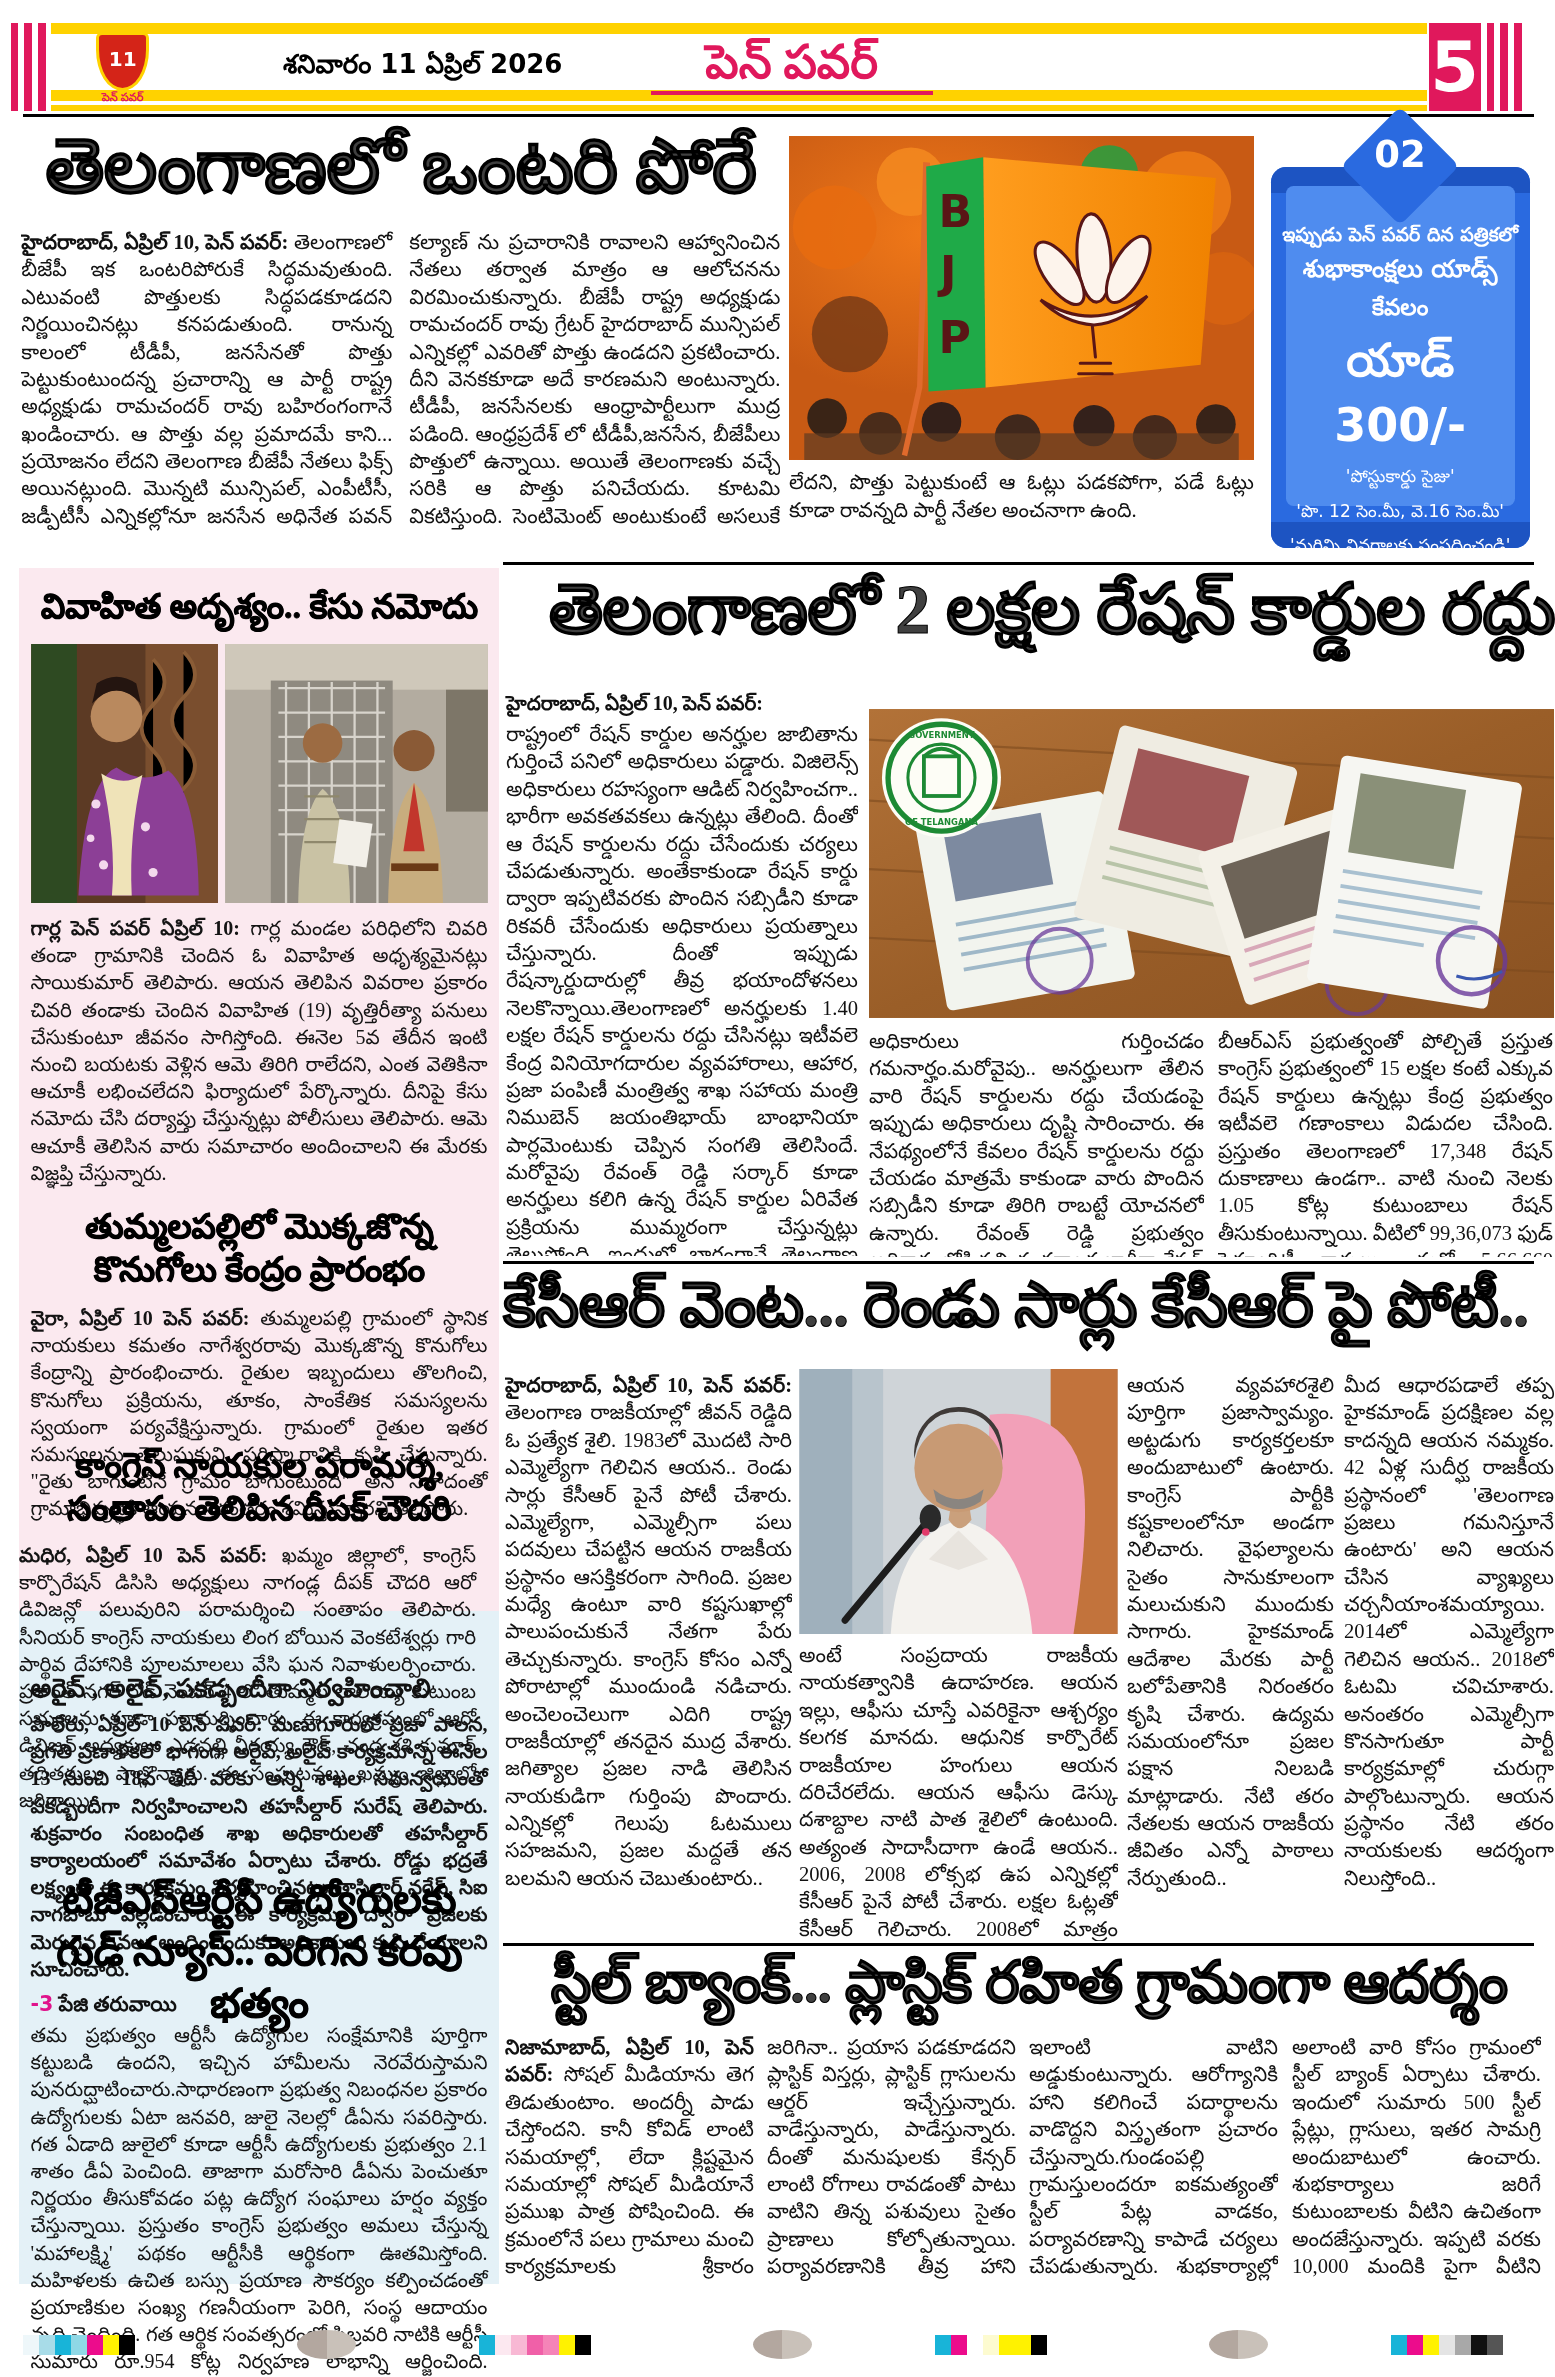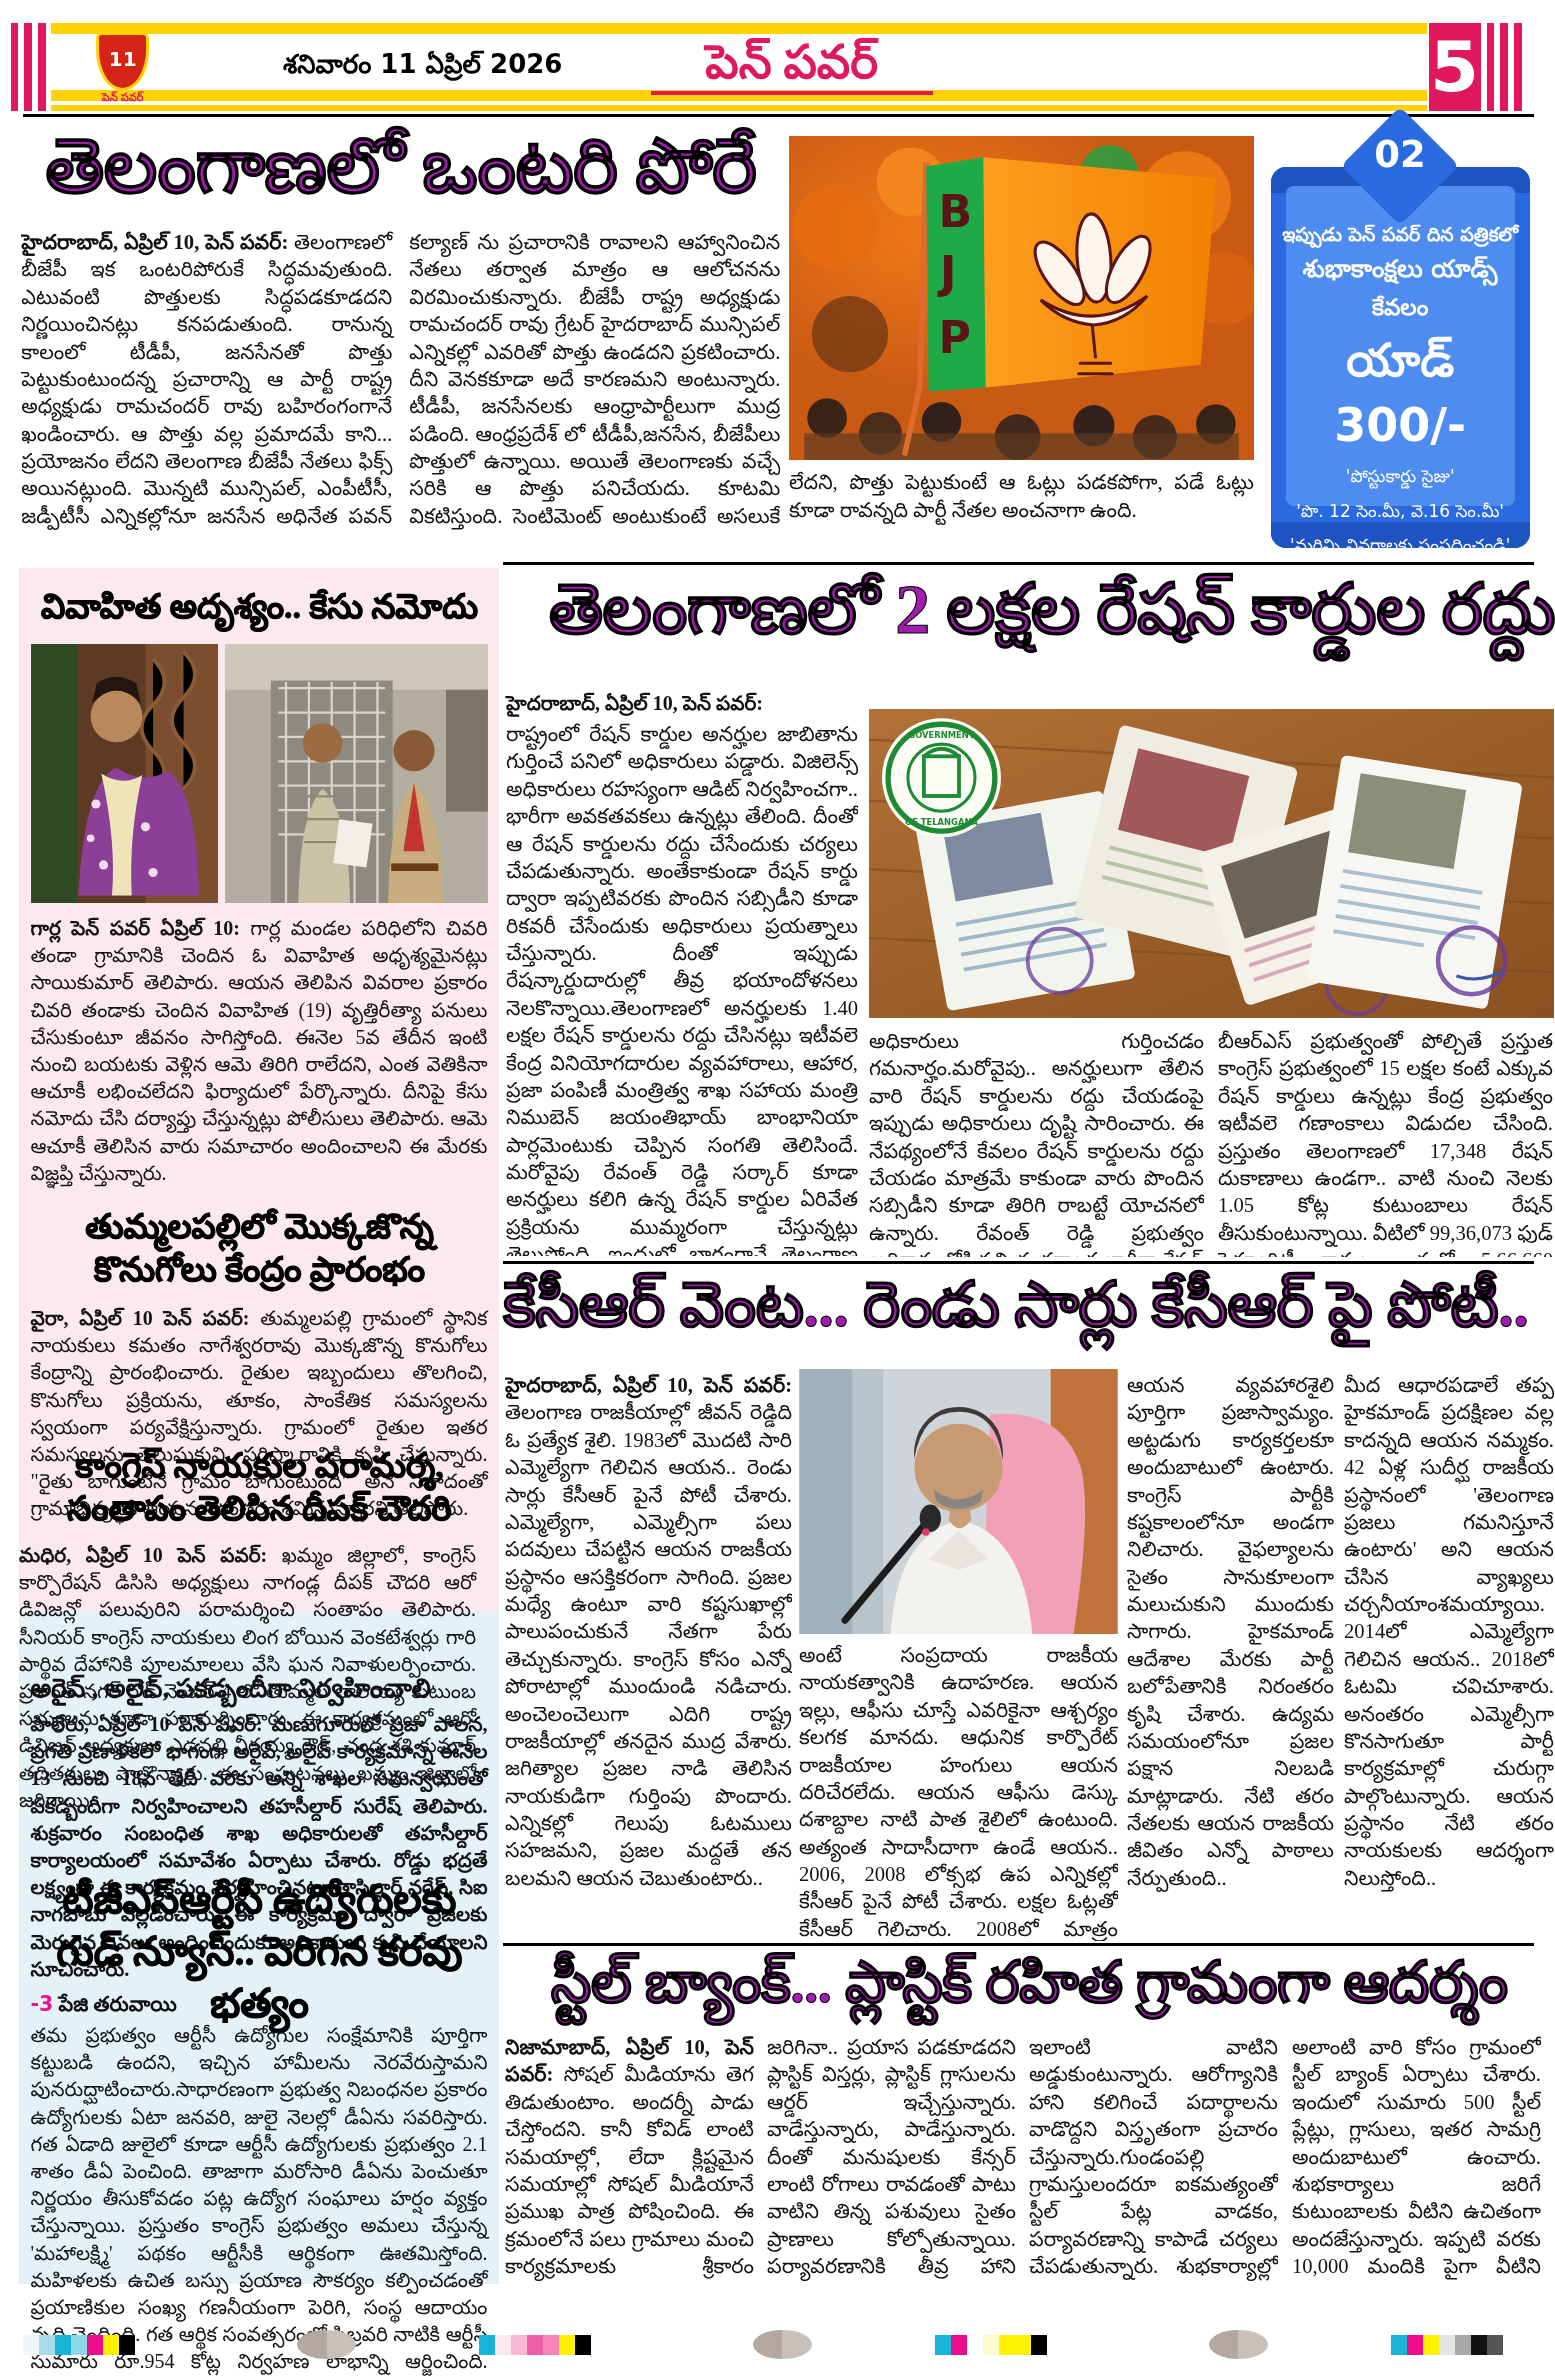--- a/index.html
+++ b/index.html
@@ -26,21 +26,21 @@
   #logo .lname{color:#e0185c;font-weight:bold;font-size:11.4px;}
   #hdate{position:absolute;left:252px;top:26px;width:320px;text-align:center;
          font-family:"DejaVu Sans",sans-serif;font-weight:bold;font-size:26px;color:#000;}
   #masthead{position:absolute;left:640px;top:13.7px;width:282px;text-align:center;
             color:#e0185c;font-weight:bold;font-size:47px;line-height:1.1;
             border-bottom:4.6px solid #e0185c;padding-bottom:3px;}
   .rule{position:absolute;background:#000;height:3px;}
   
   #lead-hl{left:21.3px;top:128px;width:759px;text-align:center;font-weight:900;font-size:76px;
            line-height:1.02;white-space:nowrap;letter-spacing:-0.8px;}
-  .headline{color:#a21caf;font-weight:bold;-webkit-text-stroke:1.1px #000;}
+  .headline{color:#404040;font-weight:bold;-webkit-text-stroke:1.1px #000;}
   .bodytxt{font-size:20.6px;line-height:1.33;text-align:justify;color:#121212;}
   .bodytxt b{white-space:normal;}
   #lead-body{left:21.3px;top:229px;width:759px;height:303px;column-count:2;column-gap:17px;overflow:hidden;}
   #lead-photo{left:789px;top:136px;width:465px;height:324px;overflow:hidden;}
   #lead-cap{left:789px;top:469px;width:465px;font-size:20.6px;line-height:1.35;text-align:justify;}
   
   #ad{left:1266px;top:127px;width:268px;height:427px;}
   #ad .scroll{position:absolute;left:4.6px;top:40px;width:259px;height:381px;background:#2a6ae0;border-radius:15.2px;}
   #ad .inner{position:absolute;left:20px;top:59px;width:229px;height:320px;background:#4f8cef;border-radius:7.6px;}
   #ad .curl{position:absolute;width:259px;height:26px;background:#1d54c2;left:4.6px;}

